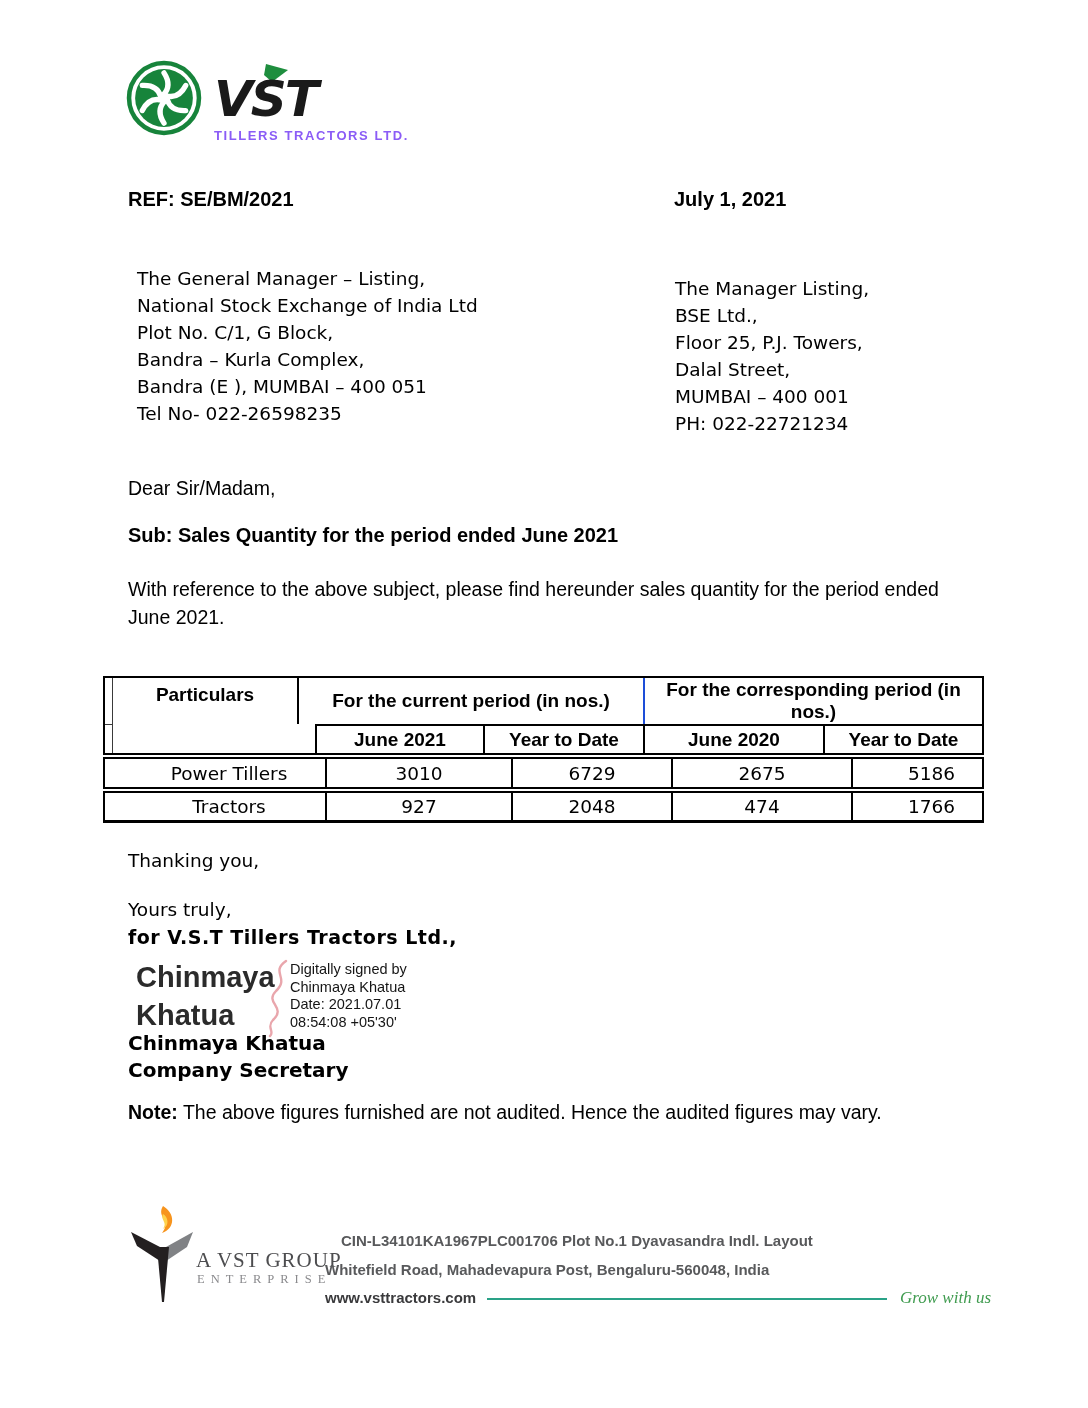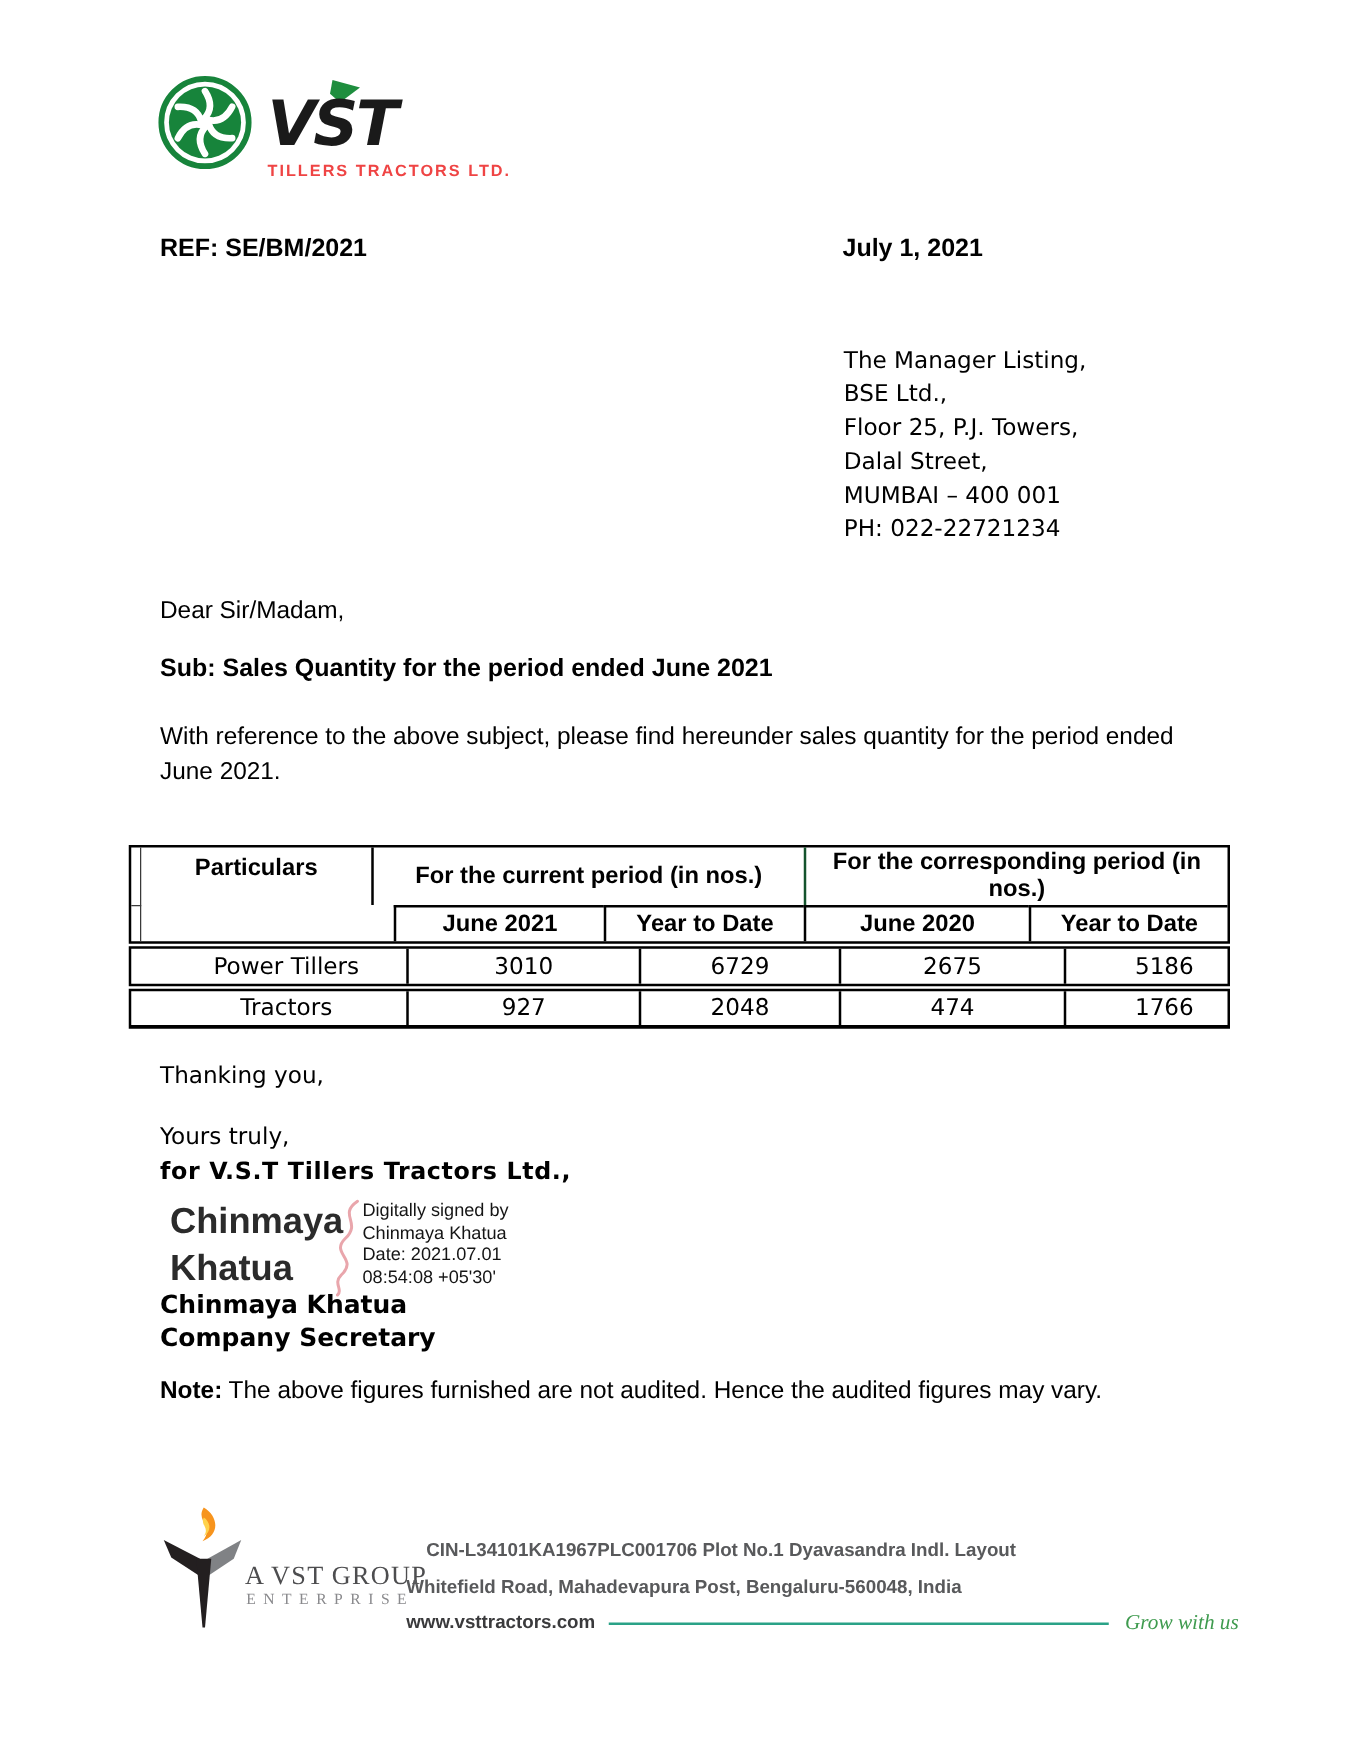--- a/index.html
+++ b/index.html
@@ -6,21 +6,21 @@
   .page{
     position:relative;width:996px;height:1408px;background:#ffffff;
     font-family:"Liberation Sans",sans-serif;color:#000;overflow:hidden;
   }
   .abs{position:absolute;}
 
   
   .logo-wrap{left:126px;top:60px;display:flex;align-items:flex-start;gap:12px;}
   .logotype{display:flex;flex-direction:column;align-items:flex-start;margin-top:2px;}
   .tagline{font-family:"Liberation Sans",sans-serif;font-weight:bold;font-size:13px;
-           letter-spacing:1.6px;color:#ef4444;margin-top:2px;}
+           letter-spacing:1.6px;color:#8b5cf6;margin-top:2px;}
 
   
   .ref{left:128px;top:188px;font-weight:bold;font-size:20px;}
   .date{left:674px;top:188px;font-weight:bold;font-size:20px;}
 
   
   .addr{font-family:"DejaVu Sans",sans-serif;font-size:18.5px;line-height:27px;color:#000;}
   .addr-left{left:137px;top:265px;}
   .addr-right{left:675px;top:265px;margin-top:10px;}
 
@@ -32,21 +32,21 @@
   .tbl-head{left:103px;top:676px;width:881px;border:2px solid #000;box-sizing:border-box;
             display:grid;grid-template-columns:8px 184px 186px 160px 180px 159px;
             grid-template-rows:46px 29px;}
   .tbl-head div{box-sizing:border-box;}
   .th{font-weight:bold;font-size:19px;text-align:center;display:flex;
       align-items:center;justify-content:center;line-height:22px;}
   .c-sliver1{grid-column:1;grid-row:1;border-right:1px solid #3a3a3a;}
   .c-sliver2{grid-column:1;grid-row:2;border-right:1px solid #3a3a3a;border-top:1px solid #3a3a3a;}
   .c-part{grid-column:2;grid-row:1/3;align-items:flex-start;padding-top:6px;}
   .c-cur{grid-column:3/5;grid-row:1;border-left:2px solid #000;padding:0 8px;}
-  .c-cor{grid-column:5/7;grid-row:1;border-left:2px solid #14532d;padding:0 8px;}
+  .c-cor{grid-column:5/7;grid-row:1;border-left:2px solid #1d4ed8;padding:0 8px;}
   .c-sub1{grid-column:3;grid-row:2;border-left:2px solid #000;border-top:2px solid #000;margin-left:18px;}
   .c-sub2{grid-column:4;grid-row:2;border-left:2px solid #000;border-top:2px solid #000;}
   .c-sub3{grid-column:5;grid-row:2;border-left:2px solid #000;border-top:2px solid #000;}
   .c-sub4{grid-column:6;grid-row:2;border-left:2px solid #000;border-top:2px solid #000;}
 
   .tbl-row{left:103px;width:881px;height:32px;border:2px solid #000;box-sizing:border-box;
            display:grid;grid-template-columns:192px 186px 160px 180px 159px;
            font-family:"DejaVu Sans",sans-serif;font-size:18.5px;padding-left:28px;}
   .tbl-row div{box-sizing:border-box;display:flex;align-items:center;justify-content:center;}
   .tbl-row div + div{border-left:2px solid #000;}
@@ -111,20 +111,28 @@
           <text x="0" y="54" font-family="'DejaVu Sans',sans-serif" font-weight="bold" font-style="italic" font-size="50" letter-spacing="-2" fill="#1a1a1a">VST</text>
         </svg>
       </span>
       <span class="tagline">TILLERS TRACTORS LTD.</span>
     </span>
   </div>
 
   <div class="abs ref">REF: SE/BM/2021</div>
   <div class="abs date">July 1, 2021</div>
 
+  <div class="abs addr addr-left">
+    <div>The General Manager – Listing,</div>
+    <div>National Stock Exchange of India Ltd</div>
+    <div>Plot No. C/1, G Block,</div>
+    <div>Bandra – Kurla Complex,</div>
+    <div>Bandra (E ), MUMBAI – 400 051</div>
+    <div>Tel No- 022-26598235</div>
+  </div>
   <div class="abs addr addr-right">
     <div>The Manager Listing,</div>
     <div>BSE Ltd.,</div>
     <div>Floor 25, P.J. Towers,</div>
     <div>Dalal Street,</div>
     <div>MUMBAI – 400 001</div>
     <div>PH: 022-22721234</div>
   </div>
 
   <div class="abs salutation">Dear Sir/Madam,</div>

